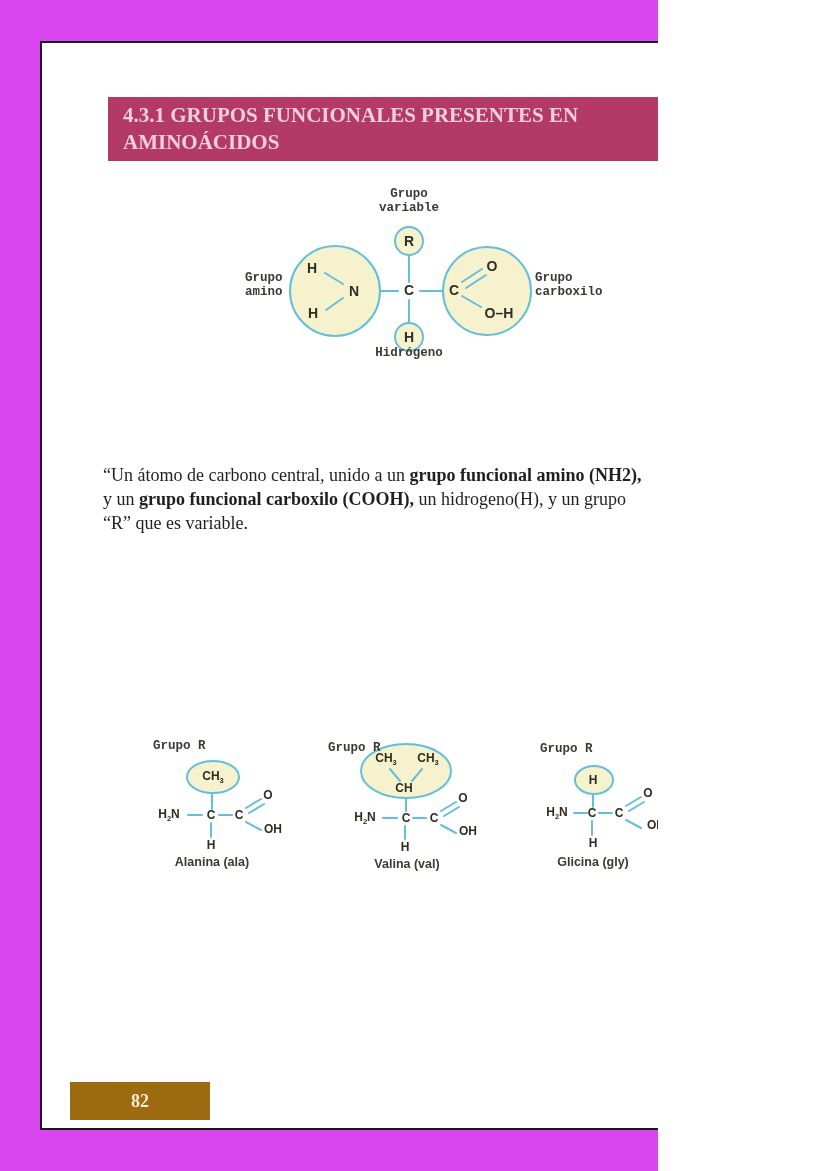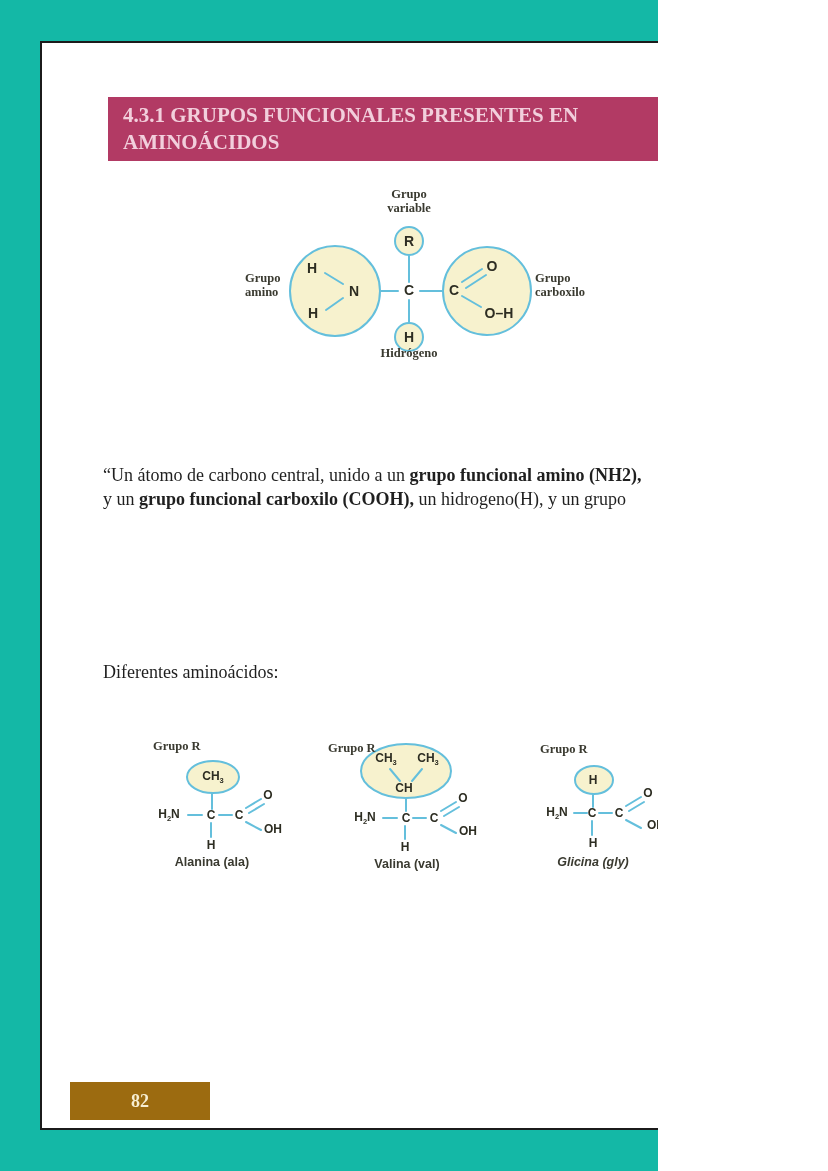--- a/index.html
+++ b/index.html
@@ -4,41 +4,41 @@
 <style>
   :root{
     --header_bg:#b23a64; --header_text:#f2cfdc;
     --mol_fill:#f7f2ce; --mol_stroke:#64bfdc;
     --atom_text:#2d2d22; --label_text:#3a3a30;
     --body_text:#1f1f1f; --frame_border:#1b1b1b;
     --page_box_bg:#9c6b10; --page_box_text:#f7eed2;
   }
   *{margin:0;padding:0;box-sizing:border-box;}
   html,body{background:#ffffff;}
-  #canvas{position:relative;width:658px;height:1171px;background:#14b8a6;overflow:hidden;
+  #canvas{position:relative;width:658px;height:1171px;background:#d946ef;overflow:hidden;
           font-family:"Liberation Serif",serif;color:var(--body_text);}
   .frame{position:absolute;left:40px;top:41px;width:748px;height:1089px;
          border:2px solid var(--frame_border);background:#ffffff;}
   .header-bar{position:absolute;left:108px;top:97px;width:619px;height:64px;
           background:var(--header_bg);color:var(--header_text);
           font-family:"Liberation Serif",serif;font-weight:bold;font-size:21px;line-height:27px;
           padding-top:5px;}
   .header-bar .l1{padding-left:15px;white-space:nowrap;}
   .header-bar .l2{padding-left:15px;white-space:nowrap;}
 
   
   .fig{position:absolute;}
   .fig svg{position:absolute;left:0;top:0;}
   .mol-circle{fill:var(--mol_fill);stroke:var(--mol_stroke);stroke-width:2;}
   .bond{stroke:var(--mol_stroke);stroke-width:2;stroke-linecap:round;fill:none;}
   .atom{position:absolute;transform:translate(-50%,-50%);
         font-family:"Liberation Sans",sans-serif;font-weight:bold;
         font-size:14px;color:var(--atom_text);white-space:nowrap;}
   .atom sub{font-size:8px;}
-  .mlabel{position:absolute;font-family:Liberation Serif, serif;font-weight:bold;
+  .mlabel{position:absolute;font-family:Liberation Mono, monospace;font-weight:bold;
         font-size:12.5px;line-height:13.5px;color:var(--label_text);white-space:nowrap;}
   .mlabel.center{text-align:left;transform:translateX(-50%);}
   .small .atom{font-size:12px;}
   .small .atom sub{font-size:7.5px;}
   .caption{position:absolute;transform:translate(-50%,0);
         font-family:"Liberation Sans",sans-serif;font-weight:bold;font-size:12.5px;
         color:var(--label_text);white-space:nowrap;}
 
   
   .para{position:absolute;left:103px;font-size:18px;line-height:24px;color:var(--body_text);}
@@ -97,23 +97,21 @@
     <span class="atom" style="left:169px;top:104px;">C</span>
     <span class="atom" style="left:214px;top:104px;">C</span>
     <span class="atom" style="left:252px;top:80px;">O</span>
     <span class="atom" style="left:259px;top:127px;">O–H</span>
     <span class="atom" style="left:169px;top:151px;">H</span>
   </div>
 
   <div class="para" style="top:463px;width:660px;">
     <div class="line"><span>“Un átomo de carbono central, unido a un </span><b>grupo funcional amino (NH2),</b></div>
     <div class="line"><span>y un </span><b>grupo funcional carboxilo (COOH),</b><span> un hidrogeno(H), y un grupo</span></div>
-  </div>
-  <div class="para" style="top:660px;width:400px;">
-    <div class="line">Diferentes aminoácidos:</div>
+    <div class="line">“R” que es variable.</div>
   </div>
 
   <div class="fig small" style="left:150px;top:738px;width:150px;height:132px;">
     <svg width="150" height="132" viewBox="0 0 150 132">
       <ellipse class="mol-circle" cx="63" cy="39" rx="26" ry="16"></ellipse>
       <line class="bond" x1="62" y1="56" x2="62" y2="71"></line>
       <line class="bond" x1="38" y1="77" x2="52" y2="77"></line>
       <line class="bond" x1="69" y1="77" x2="82" y2="77"></line>
       <line class="bond" x1="96" y1="70" x2="111" y2="61"></line>
       <line class="bond" x1="99" y1="75" x2="114" y2="66"></line>
@@ -169,19 +167,19 @@
       <line class="bond" x1="52" y1="83" x2="52" y2="97"></line>
     </svg>
     <div class="mlabel" style="left:0px;top:5px;">Grupo R</div>
     <span class="atom" style="left:53px;top:42px;">H</span>
     <span class="atom" style="left:17px;top:75px;"><span>H</span><sub>2</sub><span>N</span></span>
     <span class="atom" style="left:52px;top:75px;">C</span>
     <span class="atom" style="left:79px;top:75px;">C</span>
     <span class="atom" style="left:108px;top:55px;">O</span>
     <span class="atom" style="left:116px;top:87px;">OH</span>
     <span class="atom" style="left:53px;top:105px;">H</span>
-    <div class="caption" style="left:53px;top:117px;font-style:italic;">Glicina (gly)</div>
+    <div class="caption" style="left:53px;top:117px;">Glicina (gly)</div>
   </div>
 
   <div class="page-num-box">
     <span>82</span>
   </div>
 </div>
 
 </body></html>

